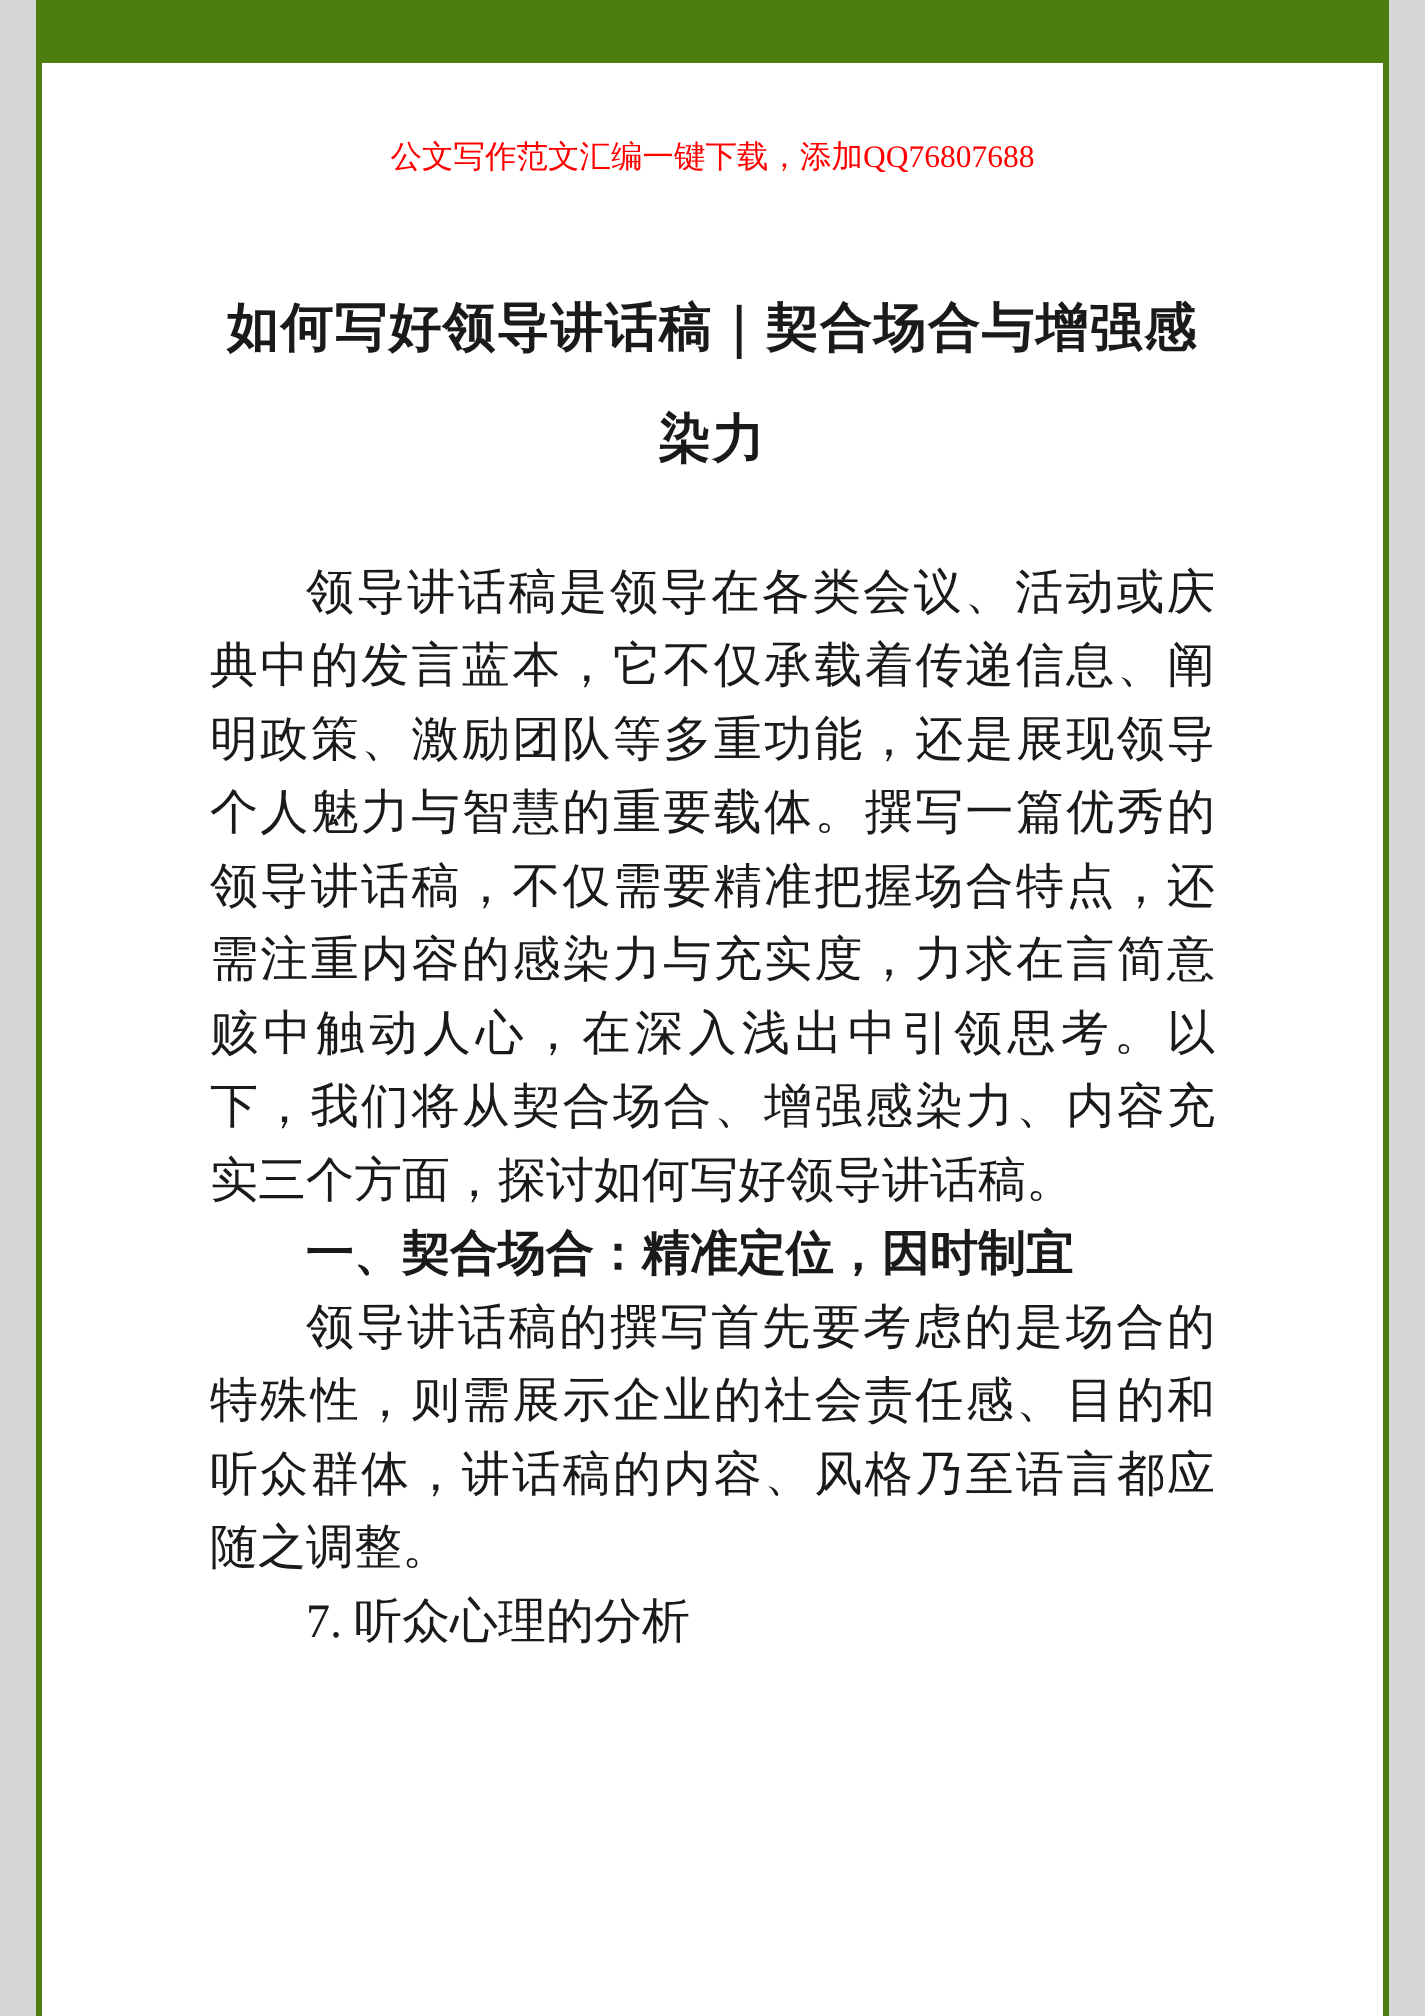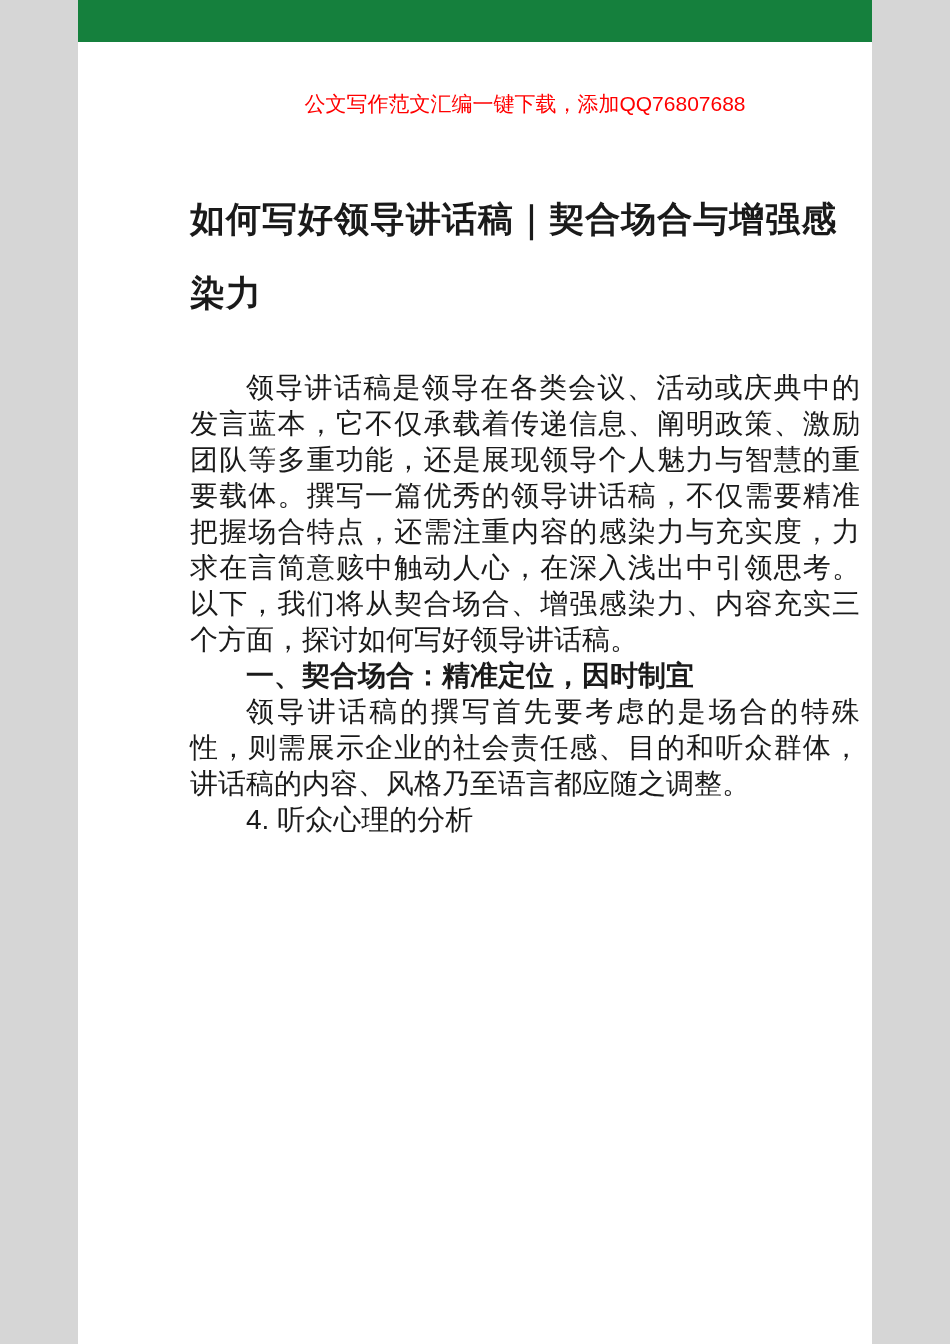--- a/index.html
+++ b/index.html
@@ -2,54 +2,56 @@
 <html><head>
 <meta charset="utf-8">
 <style>
   html, body {
     margin: 0;
     padding: 0;
     background: #d6d6d6;
     font-family: "Liberation Sans", "DejaVu Sans", sans-serif;
   }
   .viewport {
-    width: 794px;
+    width: 902px;
     height: 1344px;
     margin: 0 auto;
-    background: #15803d;
+    background: #4d7c0f;
     overflow: hidden;
     position: relative;
+    font-family: Liberation Serif, serif;
   }
   .paper {
     width: 894px;
     min-height: 1302px;
     margin: 42px auto 0 auto;
     background: #ffffff;
     padding: 40px 112px 0 112px;
     box-sizing: border-box;
   }
   .promo-header {
     text-align: center;
     color: #ff0000;
     font-size: 21px;
     line-height: 28px;
     margin: 8px 0 0 0;
   }
   .doc-title {
     margin: 64px 0 40px 0;
+    text-align: center;
     font-size: 35px;
     font-weight: bold;
     color: #1a1a1a;
     line-height: 74px;
     letter-spacing: 1px;
   }
   .doc-body {
     color: #1a1a1a;
-    font-size: 28px;
-    line-height: 36px;
+    font-size: 32px;
+    line-height: 49px;
   }
   .block {
     margin: 0;
     text-indent: 2em;
     text-align: justify;
     word-break: break-all;
   }
   .heading {
     font-weight: bold;
   }
@@ -70,18 +72,18 @@
     <div class="doc-body">
 
       <p class="block paragraph">领导讲话稿是领导在各类会议、活动或庆典中的发言蓝本，它不仅承载着传递信息、阐明政策、激励团队等多重功能，还是展现领导个人魅力与智慧的重要载体。撰写一篇优秀的领导讲话稿，不仅需要精准把握场合特点，还需注重内容的感染力与充实度，力求在言简意赅中触动人心，在深入浅出中引领思考。以下，我们将从契合场合、增强感染力、内容充实三个方面，探讨如何写好领导讲话稿。</p>
 
       <p class="block heading">一、契合场合：精准定位，因时制宜</p>
 
       <p class="block paragraph">领导讲话稿的撰写首先要考虑的是场合的特殊性，则需展示企业的社会责任感、目的和听众群体，讲话稿的内容、风格乃至语言都应随之调整。</p>
 
 
 
-      <p class="block subheading">4. 听众心理的分析</p>
+      <p class="block subheading">7. 听众心理的分析</p>
 
 
     </div>
   </div>
 </div>
 
 </body></html>

